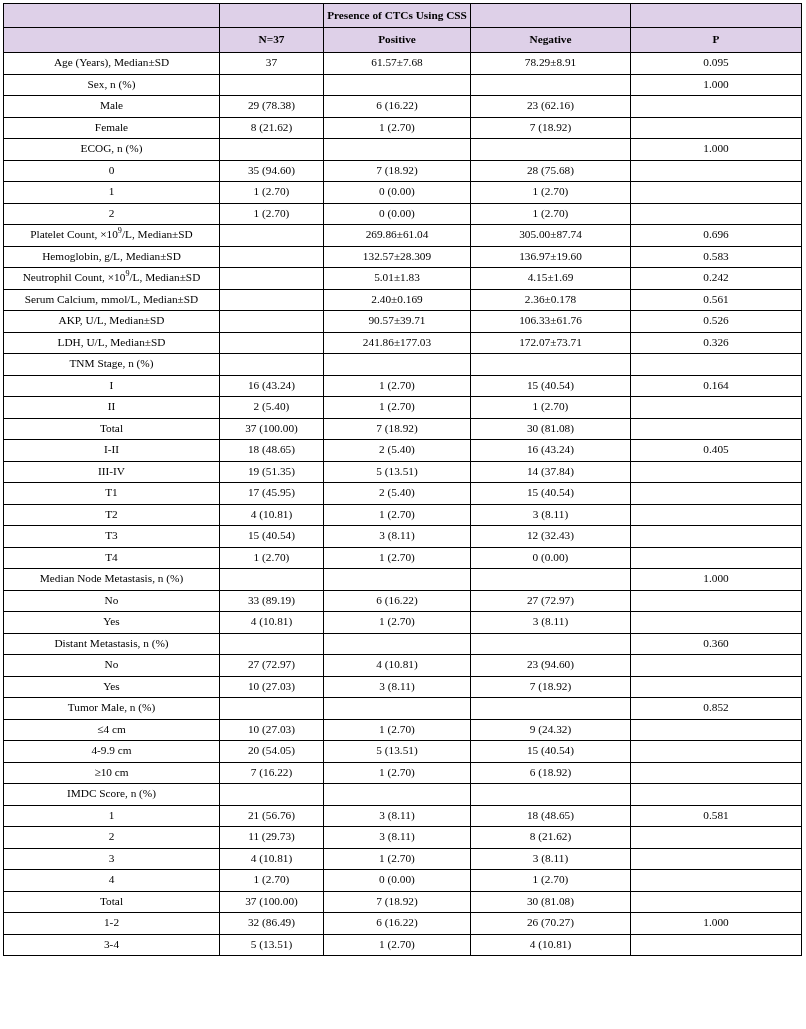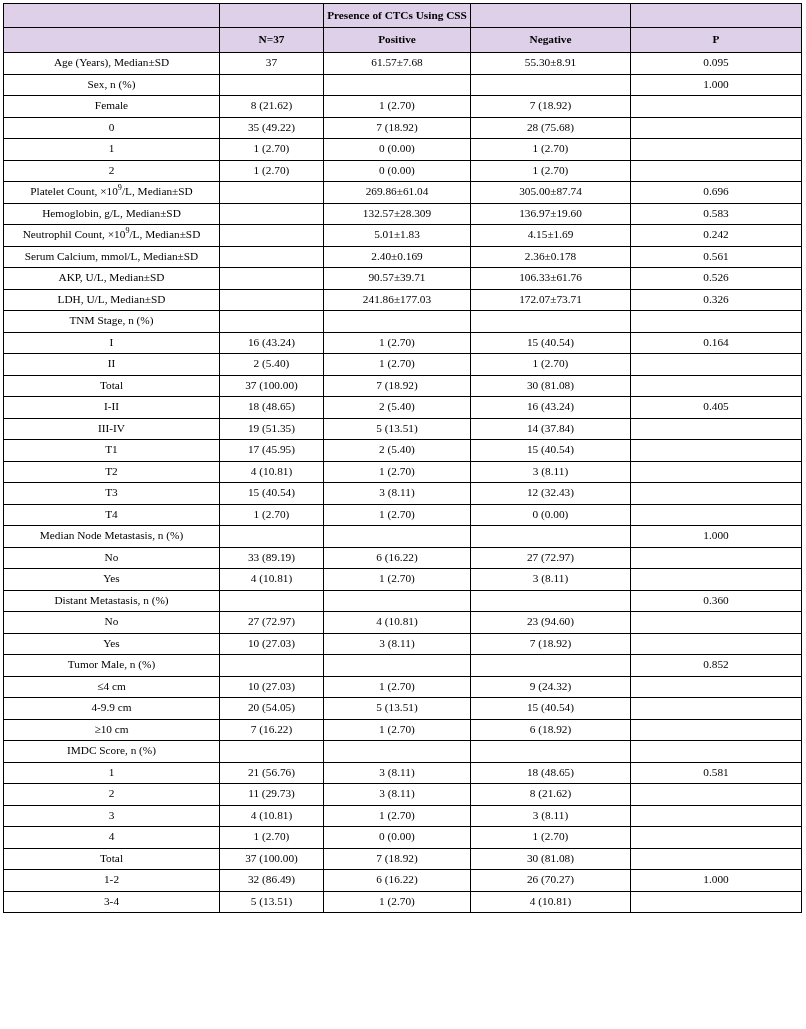--- a/index.html
+++ b/index.html
@@ -85,40 +85,54 @@
         <th>Positive</th>
         <th>Negative</th>
         <th>P</th>
       </tr>
     </thead>
     <tbody id="table-body">
         <tr>
           <td>Age (Years), Median±SD</td>
           <td>37</td>
           <td>61.57±7.68</td>
-          <td>55.30±8.91</td>
+          <td>78.29±8.91</td>
           <td>0.095</td>
         </tr>
         <tr>
           <td>Sex, n (%)</td>
           <td class="blank"></td>
           <td class="blank"></td>
           <td class="blank"></td>
           <td>1.000</td>
+        </tr>
+        <tr>
+          <td>Male</td>
+          <td>29 (78.38)</td>
+          <td>6 (16.22)</td>
+          <td>23 (62.16)</td>
+          <td class="blank"></td>
         </tr>
         <tr>
           <td>Female</td>
           <td>8 (21.62)</td>
           <td>1 (2.70)</td>
           <td>7 (18.92)</td>
           <td class="blank"></td>
         </tr>
         <tr>
+          <td>ECOG, n (%)</td>
+          <td class="blank"></td>
+          <td class="blank"></td>
+          <td class="blank"></td>
+          <td>1.000</td>
+        </tr>
+        <tr>
           <td>0</td>
-          <td>35 (49.22)</td>
+          <td>35 (94.60)</td>
           <td>7 (18.92)</td>
           <td>28 (75.68)</td>
           <td class="blank"></td>
         </tr>
         <tr>
           <td>1</td>
           <td>1 (2.70)</td>
           <td>0 (0.00)</td>
           <td>1 (2.70)</td>
           <td class="blank"></td>

